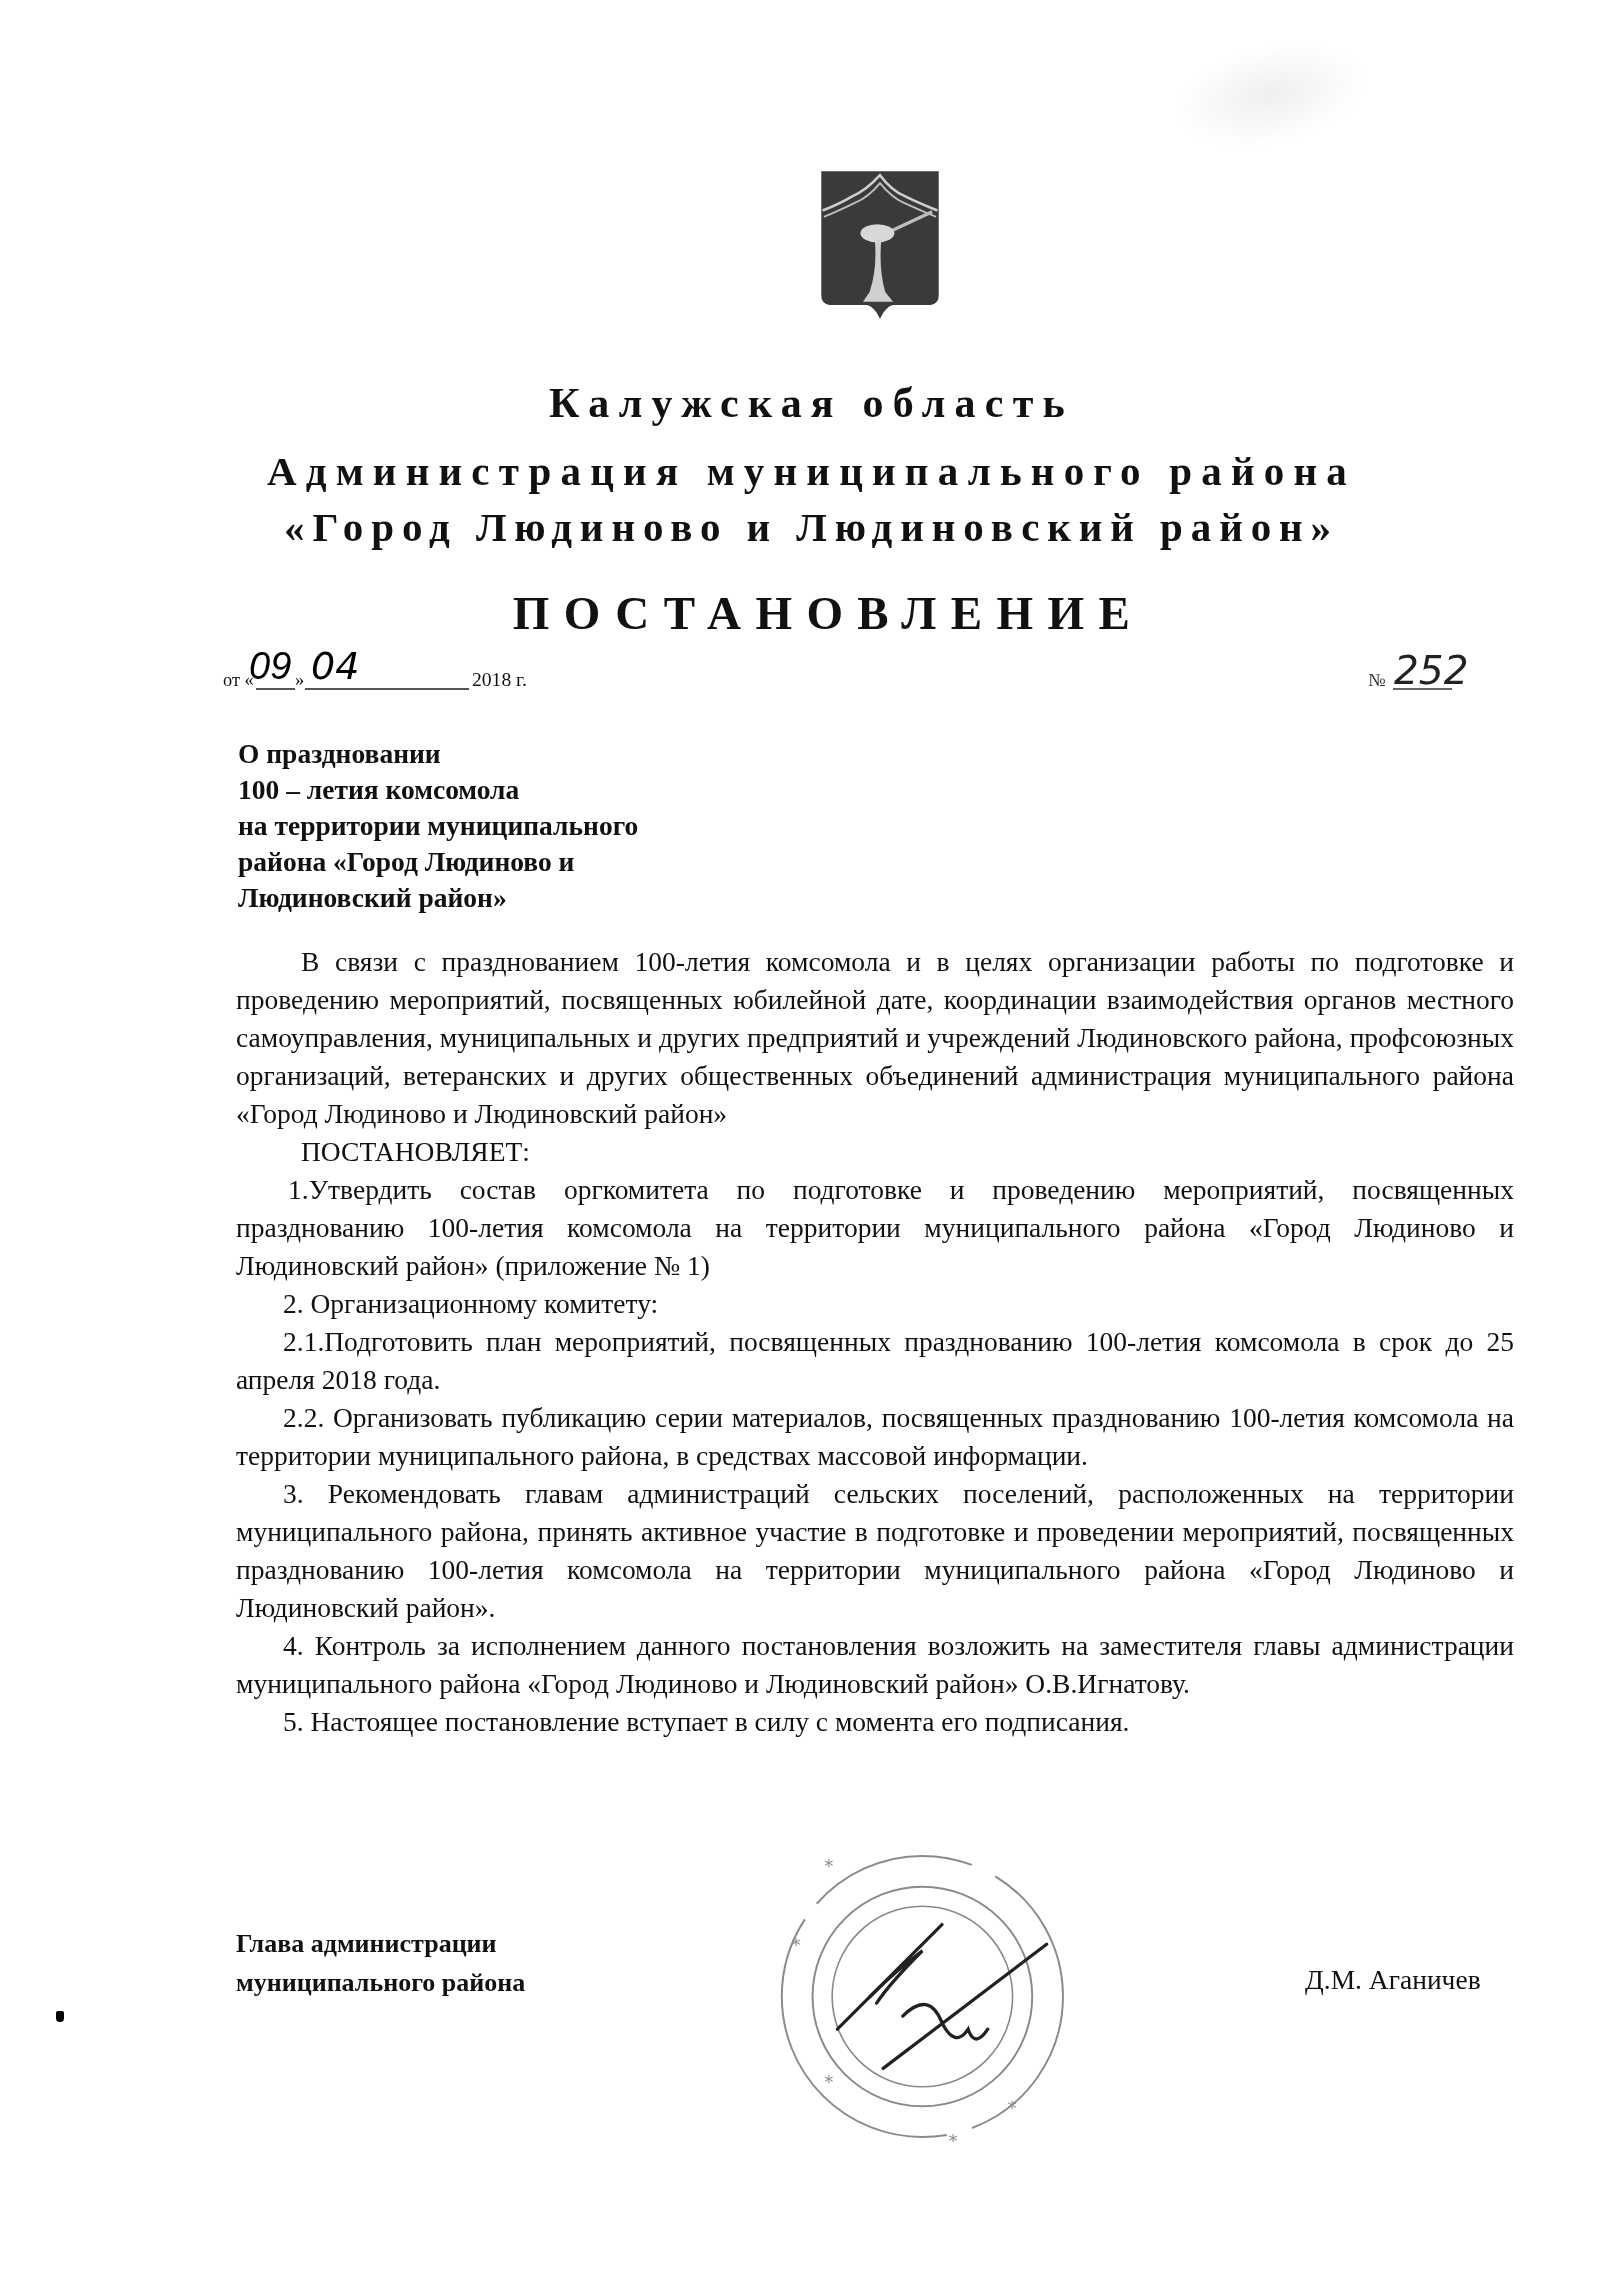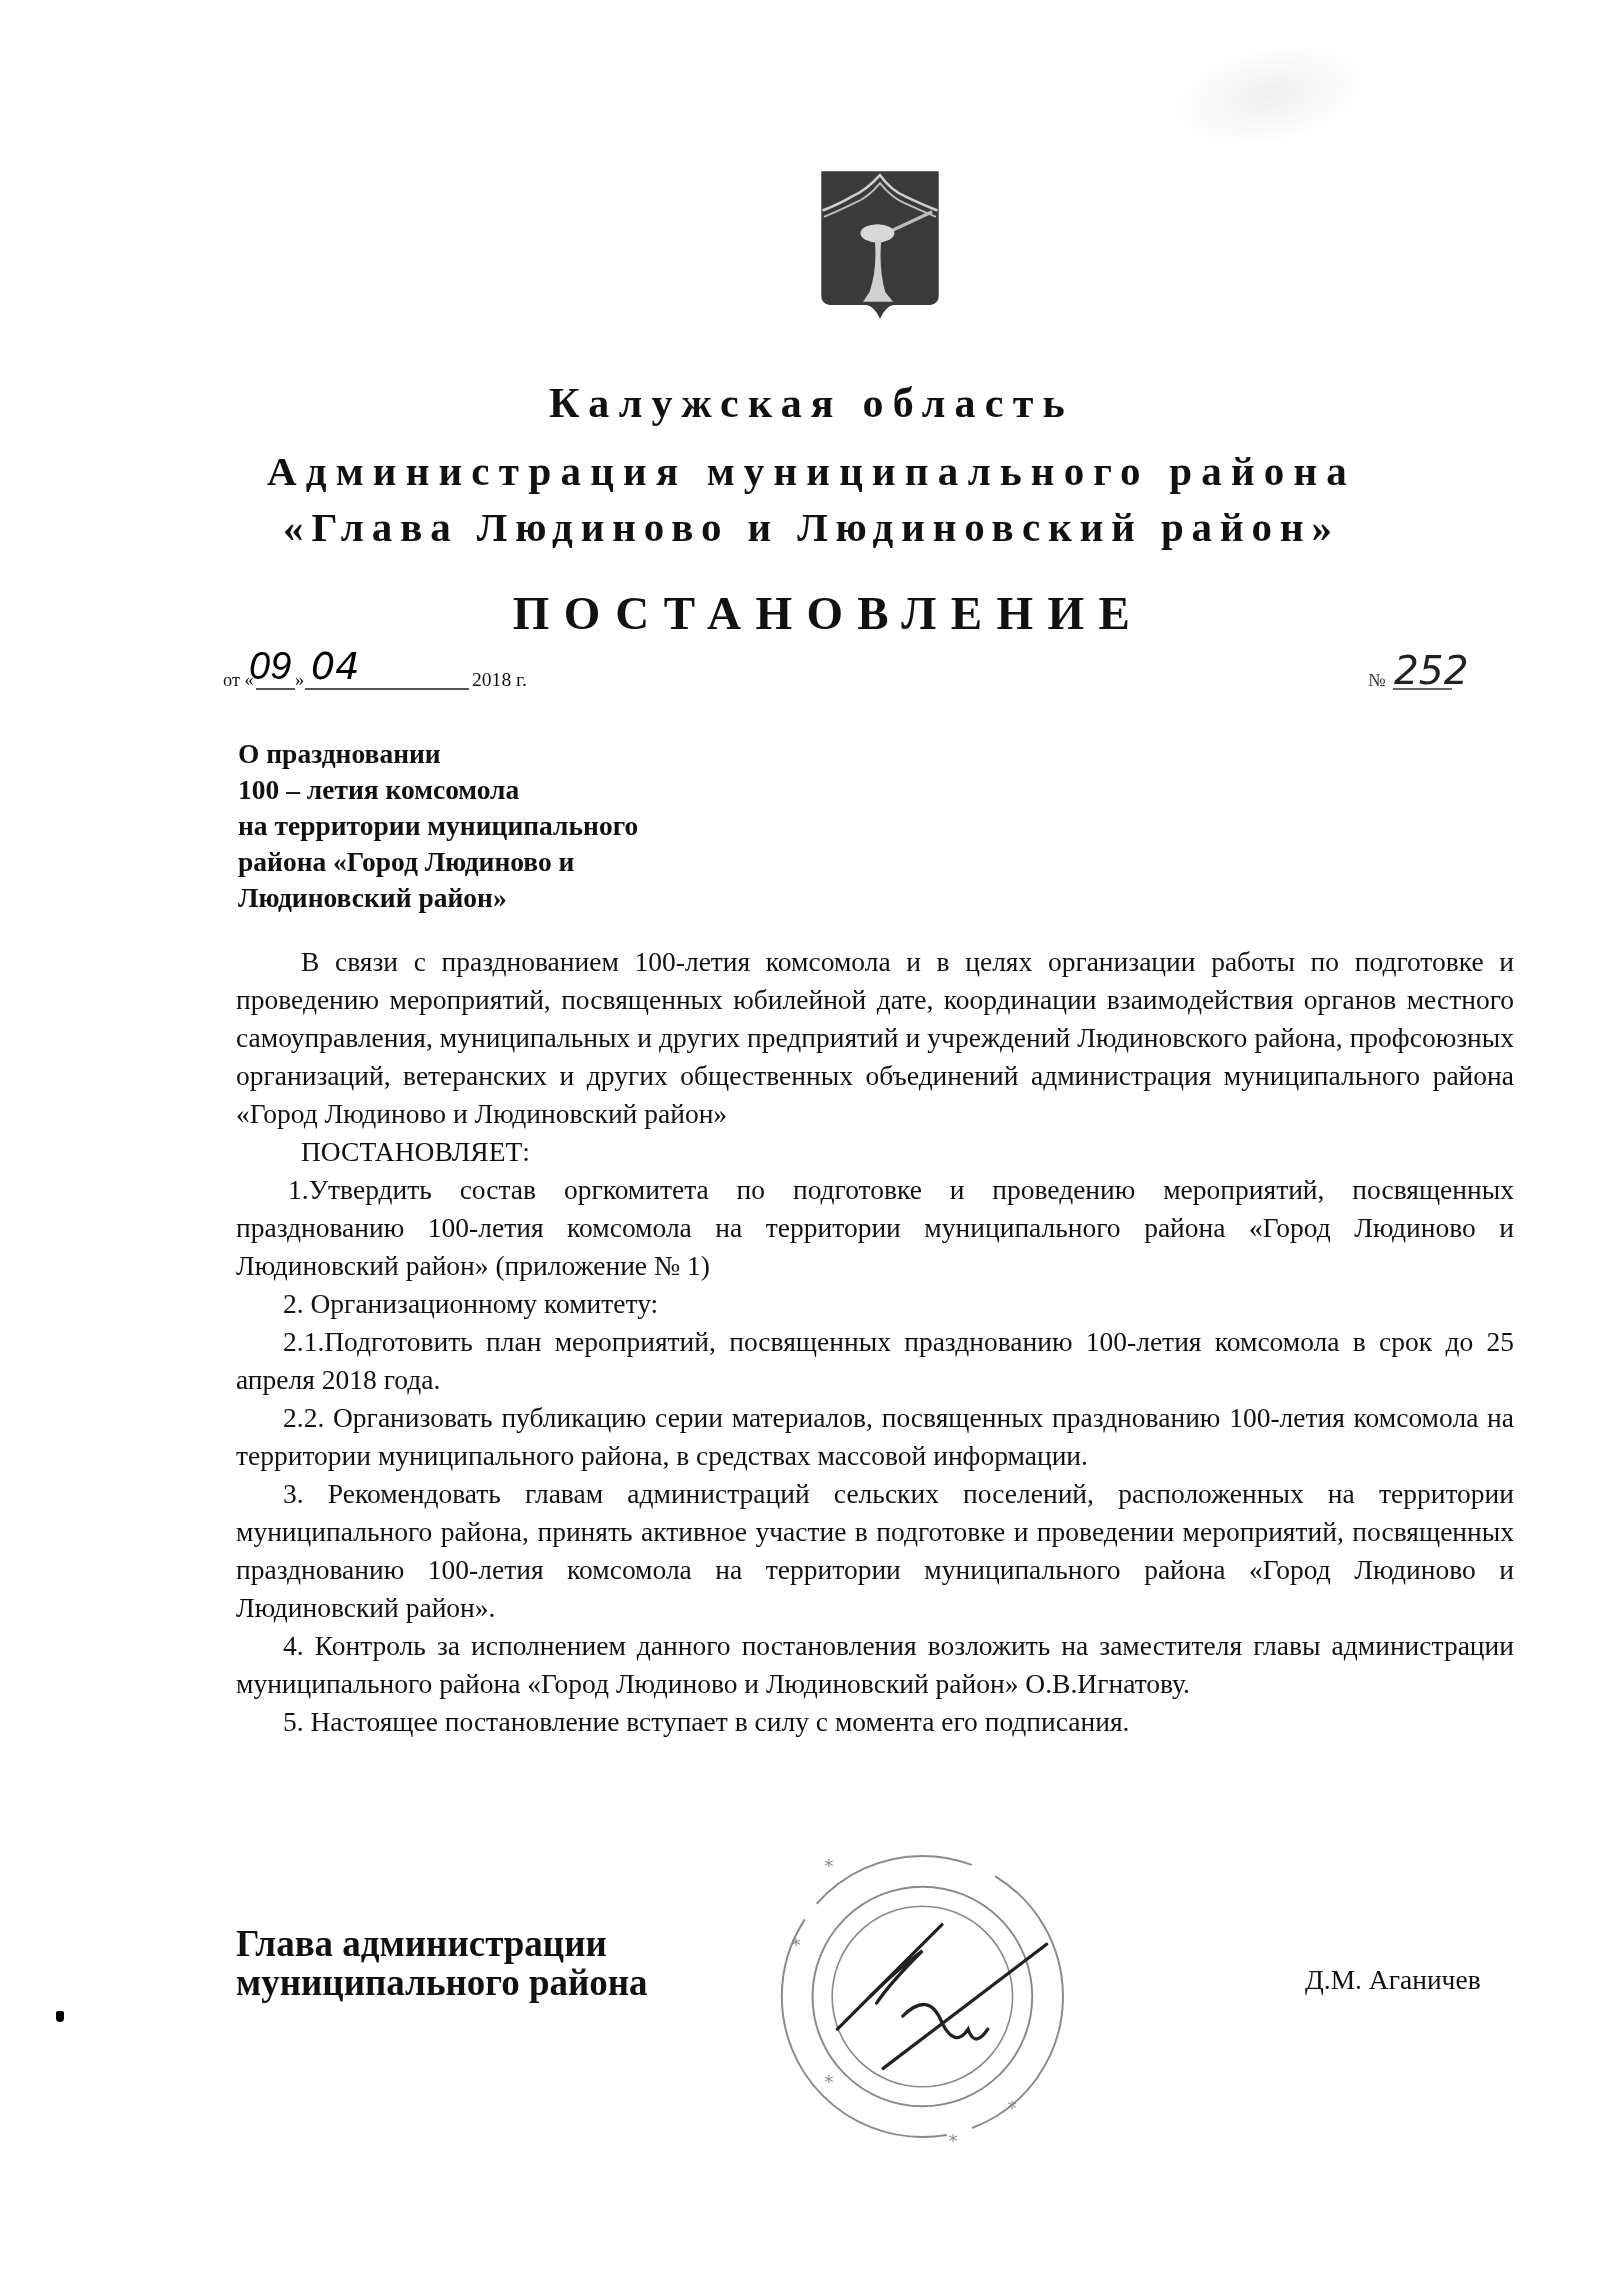--- a/index.html
+++ b/index.html
@@ -40,21 +40,21 @@
   #subject div { white-space: nowrap; }
 
   
   #body { left: 236px; top: 943px; width: 1278px; font-size: 27.5px; line-height: 38px; }
   #body p { margin: 0; text-align: justify; text-align-last: left; }
   .ind1 { text-indent: 65px; }
   .ind2 { text-indent: 52px; }
   .ind3 { text-indent: 47px; }
 
   
-  #sig-title { left: 236px; top: 1924px; font-weight: bold; font-size: 37px; line-height: 39px; }
+  #sig-title { left: 236px; top: 1924px; font-weight: bold; font-size: 26px; line-height: 39px; }
   #sig-name { left: 1305px; top: 1964px; font-weight: normal; font-size: 27.5px; white-space: nowrap; }
 
   
   #stamp { left: 772px; top: 1833px; width: 340px; height: 327px; }
 
   
   #dot-mark { left: 56px; top: 2011px; width: 7.9px; height: 10.5px; background: #000; border-radius: 2px 2px 3.9px 3.9px; }
   #smudge { left: 1172px; top: 46px; width: 196px; height: 98px; border-radius: 50%; background: radial-gradient(ellipse at center, rgba(235,235,235,0.8) 0%, rgba(255,255,255,0) 70%); transform: rotate(-12deg); }
 </style>
 </head>
@@ -68,21 +68,21 @@
     <path d="M4 60 Q30 50 50 38 Q70 30 92 6 Q110 30 130 38 Q150 48 180 60" fill="none" stroke="#cfcfcf" stroke-width="4"></path>
     <path d="M6 70 Q34 58 54 48 Q74 40 92 18 Q110 40 128 48 Q150 58 178 70" fill="none" stroke="#bdbdbd" stroke-width="3"></path>
     <path d="M108 92 L172 62" stroke="#bdbdbd" stroke-width="5"></path>
     <ellipse cx="88" cy="95" rx="26" ry="14" fill="#d8d8d8"></ellipse>
     <path d="M84 105 Q88 150 76 185 L66 200 H112 L100 185 Q90 150 94 105 Z" fill="#d0d0d0"></path>
   </svg>
 </div>
 
 <div class="abs hdr" id="region">Калужская область</div>
 <div class="abs hdr" id="admin1">Администрация муниципального района</div>
-<div class="abs hdr" id="admin2">«Глава Людиново и Людиновский район»</div>
+<div class="abs hdr" id="admin2">«Город Людиново и Людиновский район»</div>
 <div class="abs hdr" id="doctype">ПОСТАНОВЛЕНИЕ</div>
 
 <div class="abs" id="date-line" style="width:301px;">
   <span class="lbl" id="date-from">от «</span>
   <span id="date-day-line"></span>
   <span id="date-day">09</span>
   <span class="lbl" id="date-close">»</span>
   <span id="date-month-line"></span>
   <span id="date-month">04</span>
   <span class="lbl" id="date-year">2018 г.</span>

